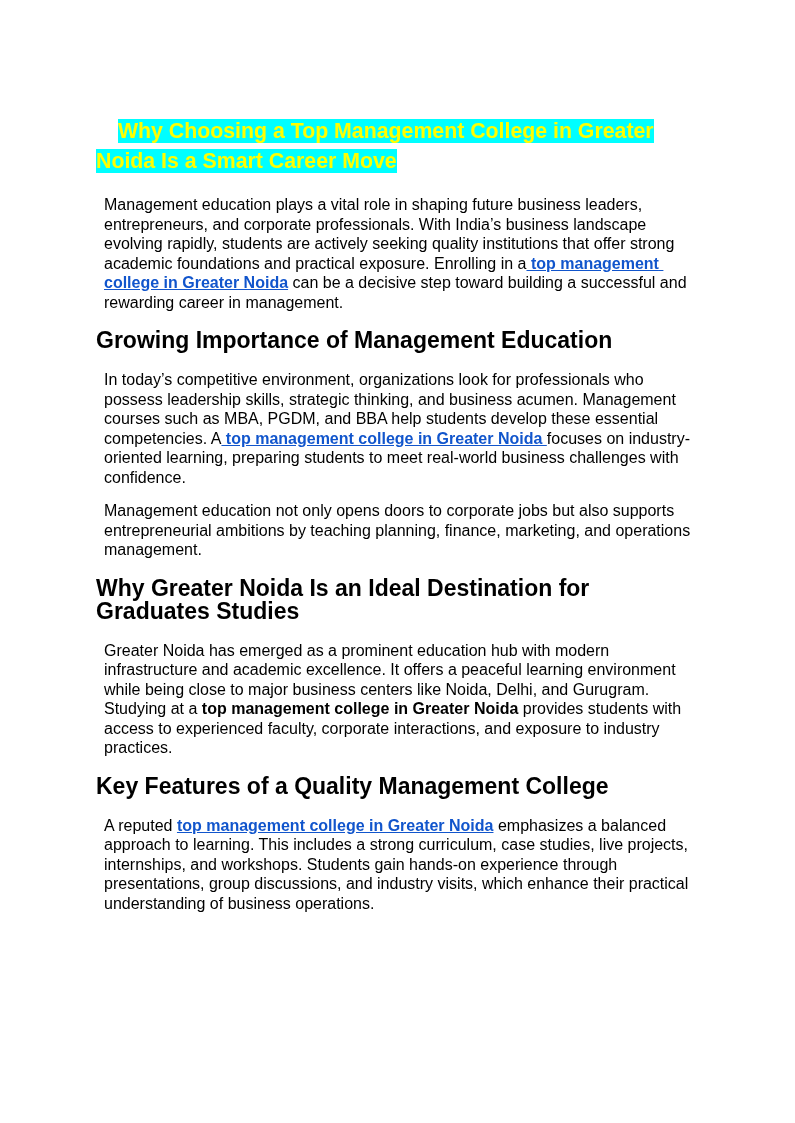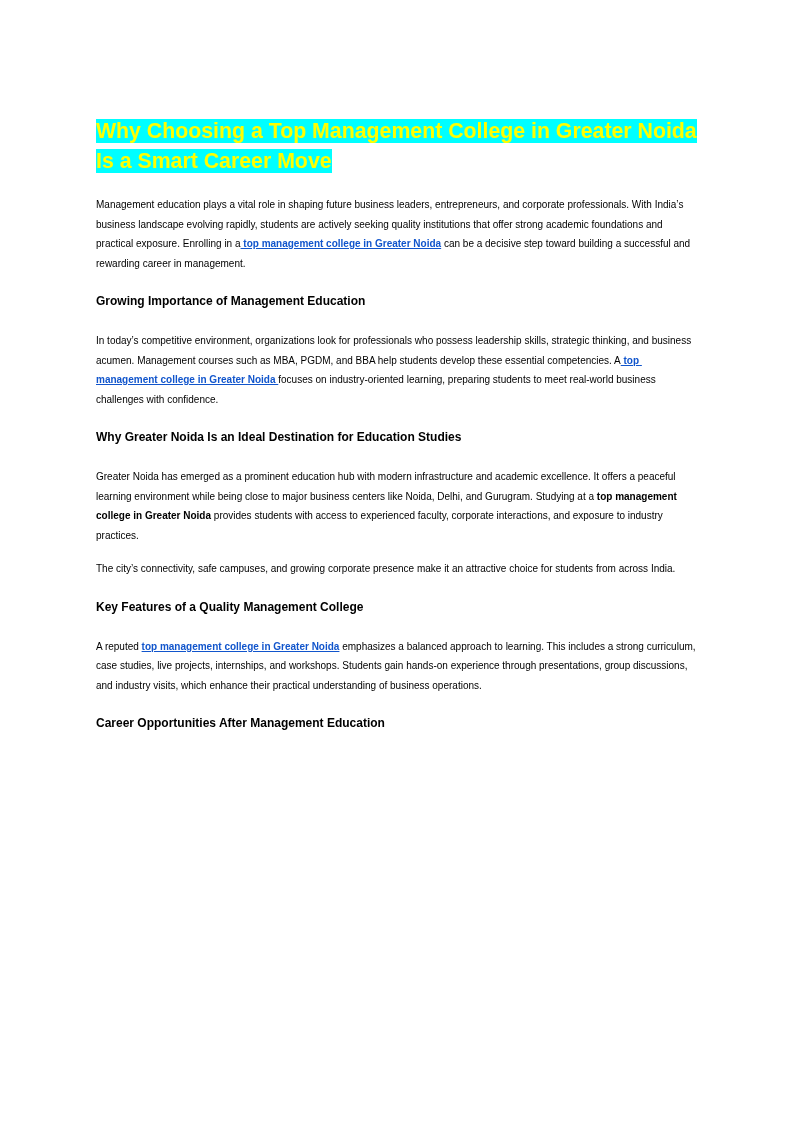--- a/index.html
+++ b/index.html
@@ -19,33 +19,34 @@
   }
   .doc-title {
     font-size: 21.3px;
     line-height: 30px;
     font-weight: bold;
     margin: 0 0 19px 0;
   }
   .doc-title .hl {
     background: #00ffff;
     color: #ffff00;
+    margin-left: 22px;
   }
   h2.sec-heading {
-    font-size: 12px;
+    font-size: 23px;
     line-height: 23px;
     font-weight: bold;
     color: #000000;
     margin: 17px 0 18px 0;
   }
   p.para {
-    font-size: 10px;
+    font-size: 16px;
     line-height: 19.5px;
     color: #000000;
-    margin: 0 0 14px 0;
+    margin: 0 0 14px 8px;
     white-space: pre-wrap;
   }
   a.doc-link {
     color: #1155cc;
     font-weight: bold;
     text-decoration: underline;
     cursor: pointer;
   }
   .bold-phrase { font-weight: bold; }
 </style>
@@ -55,28 +56,27 @@
 <div class="page">
 
   <h1 class="doc-title"><span class="hl">Why Choosing a Top Management College in Greater Noida Is a Smart Career Move</span></h1>
 
   <p class="para"><span>Management education plays a vital role in shaping future business leaders, entrepreneurs, and corporate professionals. With India’s business landscape evolving rapidly, students are actively seeking quality institutions that offer strong academic foundations and practical exposure. Enrolling in a</span><a class="doc-link"> top management college in Greater Noida</a><span> can be a decisive step toward building a successful and rewarding career in management.</span></p>
 
   <h2 class="sec-heading">Growing Importance of Management Education</h2>
 
   <p class="para"><span>In today’s competitive environment, organizations look for professionals who possess leadership skills, strategic thinking, and business acumen. Management courses such as MBA, PGDM, and BBA help students develop these essential competencies. A</span><a class="doc-link"> top management college in Greater Noida </a><span>focuses on industry-oriented learning, preparing students to meet real-world business challenges with confidence.</span></p>
 
+  <p class="para">Management education not only opens doors to corporate jobs but also supports entrepreneurial ambitions by teaching planning, finance, marketing, and operations management.</p>
 
-  <h2 class="sec-heading">Why Greater Noida Is an Ideal Destination for Education Studies</h2>
+  <h2 class="sec-heading">Why Greater Noida Is an Ideal Destination for Graduates Studies</h2>
 
   <p class="para"><span>Greater Noida has emerged as a prominent education hub with modern infrastructure and academic excellence. It offers a peaceful learning environment while being close to major business centers like Noida, Delhi, and Gurugram. Studying at a </span><span class="bold-phrase">top management college in Greater Noida</span><span> provides students with access to experienced faculty, corporate interactions, and exposure to industry practices.</span></p>
 
-  <p class="para">The city’s connectivity, safe campuses, and growing corporate presence make it an attractive choice for students from across India.</p>
 
   <h2 class="sec-heading">Key Features of a Quality Management College</h2>
 
   <p class="para"><span>A reputed </span><a class="doc-link">top management college in Greater Noida</a><span> emphasizes a balanced approach to learning. This includes a strong curriculum, case studies, live projects, internships, and workshops. Students gain hands-on experience through presentations, group discussions, and industry visits, which enhance their practical understanding of business operations.</span></p>
 
 
-  <h2 class="sec-heading">Career Opportunities After Management Education</h2>
 
 
 </div>
 
 </body></html>

